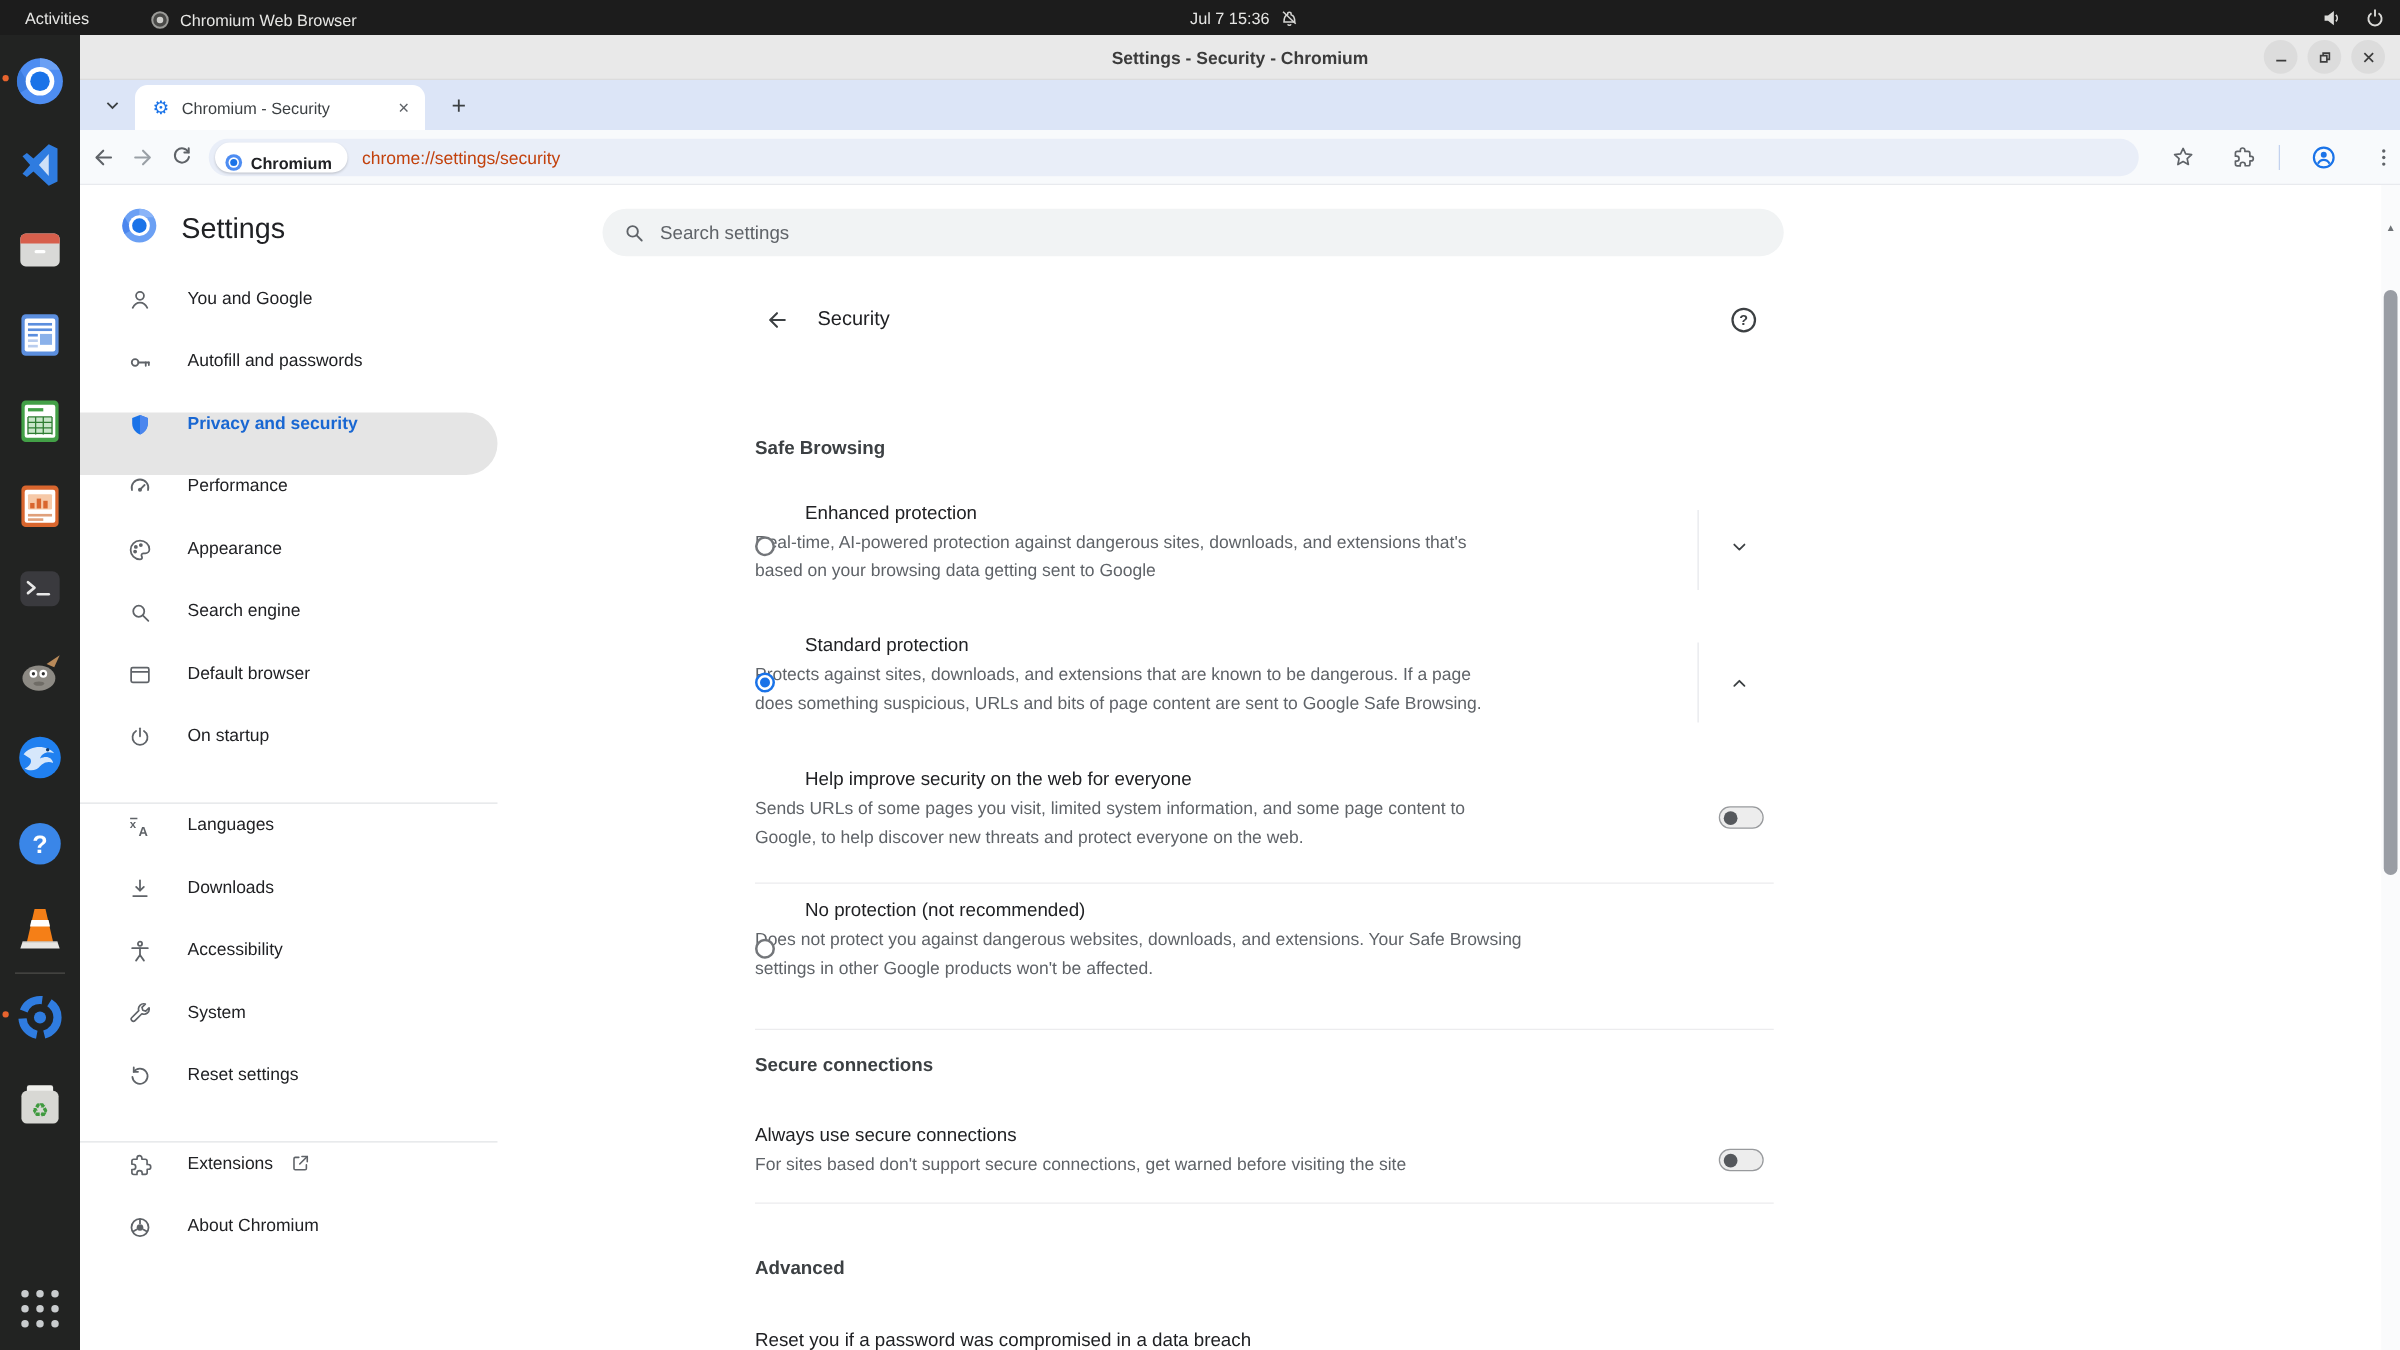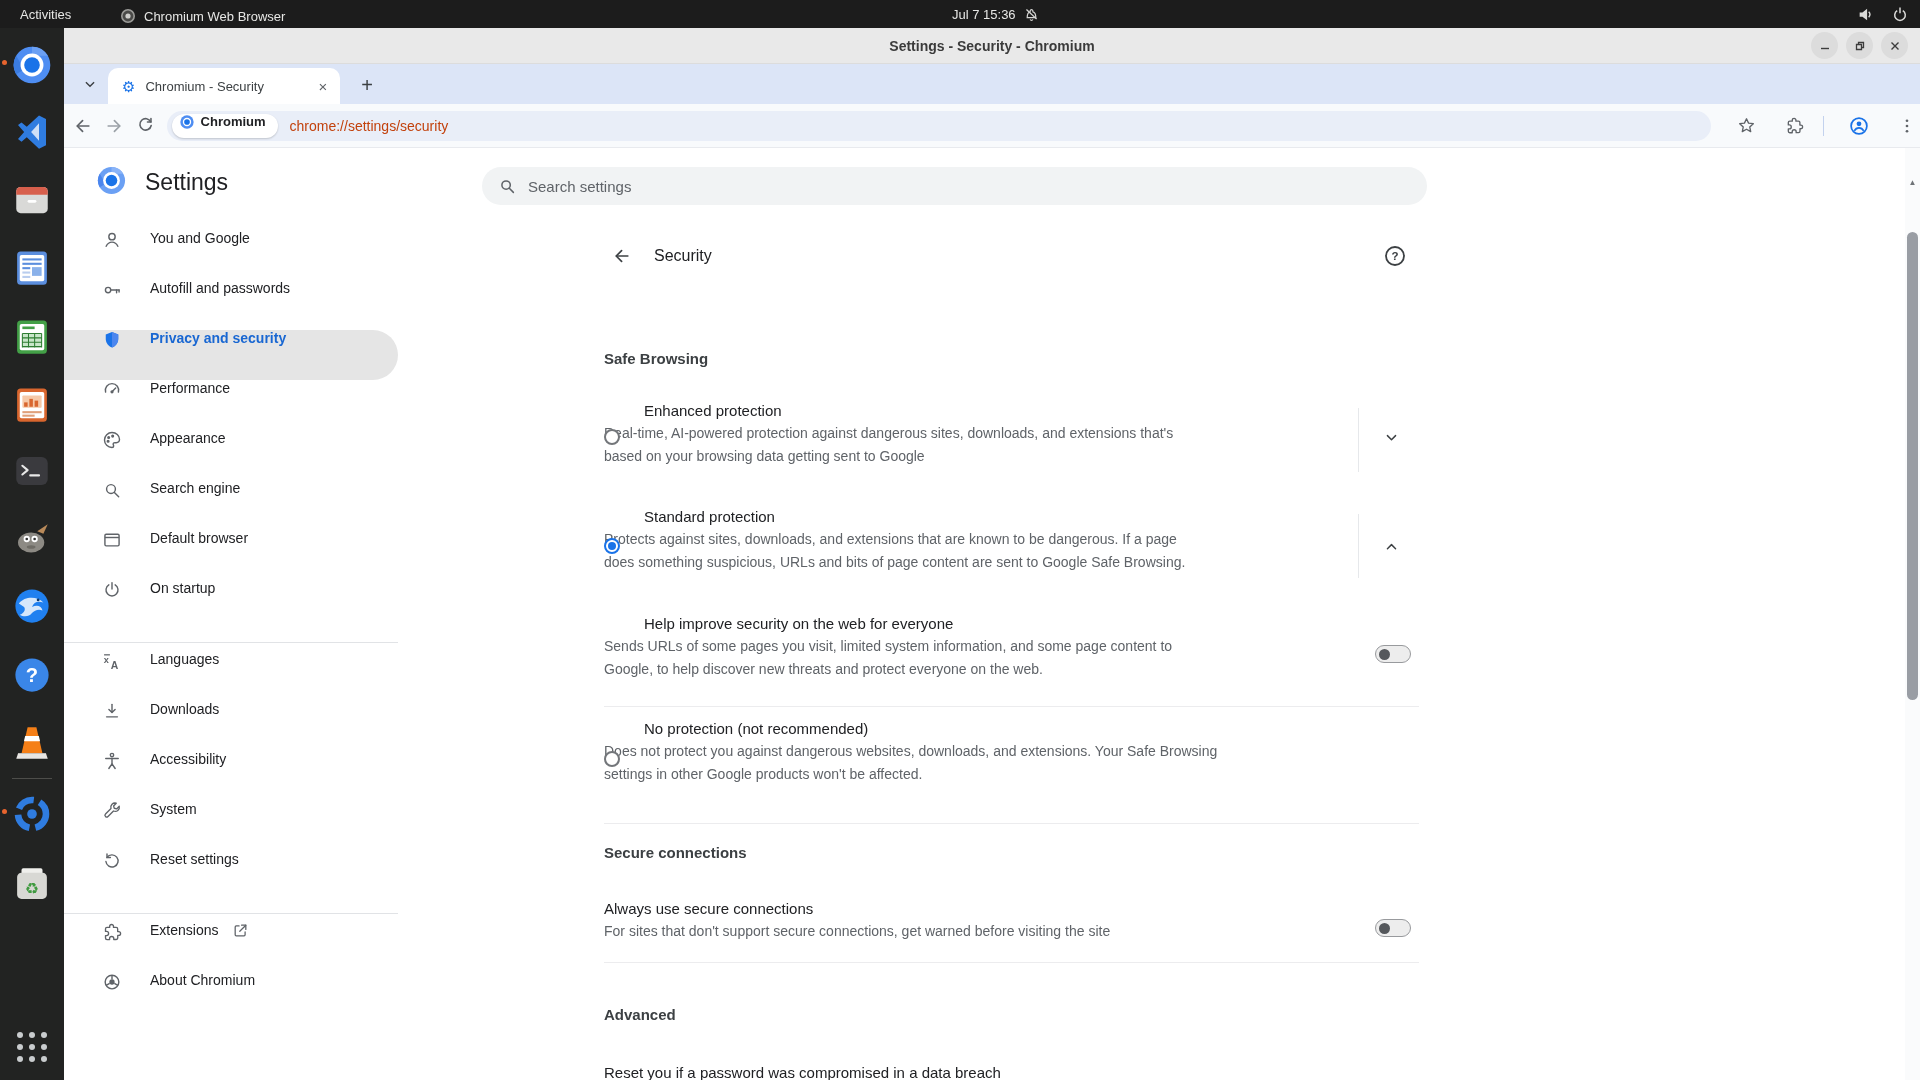--- a/index.html
+++ b/index.html
@@ -33,21 +33,21 @@
   .tab { position:absolute; left:44px; bottom:0; width:232px; height:36px; background:#fff; border-radius:10px 10px 0 0; display:flex; align-items:center; cursor:pointer; }
   .tab-favicon { margin-left:14px; font-size:15px; color:#1a73e8; line-height:1; }
   .tab-label { margin-left:10px; font-size:13px; color:#3c4043; white-space:nowrap; }
   .tab-close { position:absolute; right:8px; width:18px; height:18px; display:flex; align-items:center; justify-content:center; font-size:15px; color:#5f6368; border-radius:50%; cursor:pointer; }
   .newtab { position:absolute; left:290px; bottom:6px; width:26px; height:26px; display:flex; align-items:center; justify-content:center; font-size:20px; color:#3c4043; cursor:pointer; }
 
   .toolbar { position:absolute; top:76px; left:0; width:100%; height:44px; background:#f8fafc; border-bottom:1px solid #e8eaee; display:flex; align-items:center; }
   .nav-ic { width:26px; height:26px; display:flex; align-items:center; justify-content:center; cursor:pointer; }
   .toolbar .nav-ic { margin-left:6px; }
   .omnibox { margin-left:8px; width:1574px; height:30px; border-radius:15px; background:#e9eef8; display:flex; align-items:center; cursor:text; }
-  .chip { margin-left:5px; height:24px; border-radius:12px; background:#fff; box-shadow:0 1px 2px rgba(0,0,0,.18); display:flex; align-items:flex-start; padding:0 12px 0 7px; gap:6px; cursor:pointer; }
+  .chip { margin-left:5px; height:24px; border-radius:12px; background:#fff; box-shadow:0 1px 2px rgba(0,0,0,.18); display:flex; align-items:flex-end; padding:0 12px 0 7px; gap:6px; cursor:pointer; }
   .chip-label { font-size:13px; font-weight:bold; color:#202124; }
   .url { margin-left:12px; font-size:14px; color:#c2410c; }
   .tb-actions { display:flex; align-items:center; gap:16px; margin-left:16px; }
   .tb-sep { width:1px; height:20px; background:#c3d2ee; }
 
   
   .page { position:absolute; top:120px; left:0; width:100%; height:932px; background:#fff; overflow:hidden; }
 
   .hdr-logo { position:absolute; left:32px; top:17px; width:31px; height:31px; }
   .hdr-title { position:absolute; left:81px; top:21px; font-size:23px; color:#202124; }
@@ -593,21 +593,21 @@
         <div class="opt-desc">Does not protect you against dangerous websites, downloads, and extensions. Your Safe Browsing
 settings in other Google products won't be affected.</div>
       </div>
 
       <div class="hdivider div1"></div>
 
       <div class="h2 h2-sec">Secure connections</div>
 
       <div class="row-always">
         <div class="opt-title" style="margin-left:0">Always use secure connections</div>
-        <div class="opt-desc" style="margin-left:0">For sites that don't support secure connections, get warned before visiting the site</div>
+        <div class="opt-desc" style="margin-left:0">For sites based don't support secure connections, get warned before visiting the site</div>
         <span class="toggle" style="right:8px; top:21px"></span>
       </div>
 
       <div class="hdivider div2"></div>
 
       <div class="h2 h2-adv">Advanced</div>
 
       <div class="warn-row">
         <span class="warn-text">Reset you if a password was compromised in a data breach</span>
       </div>

